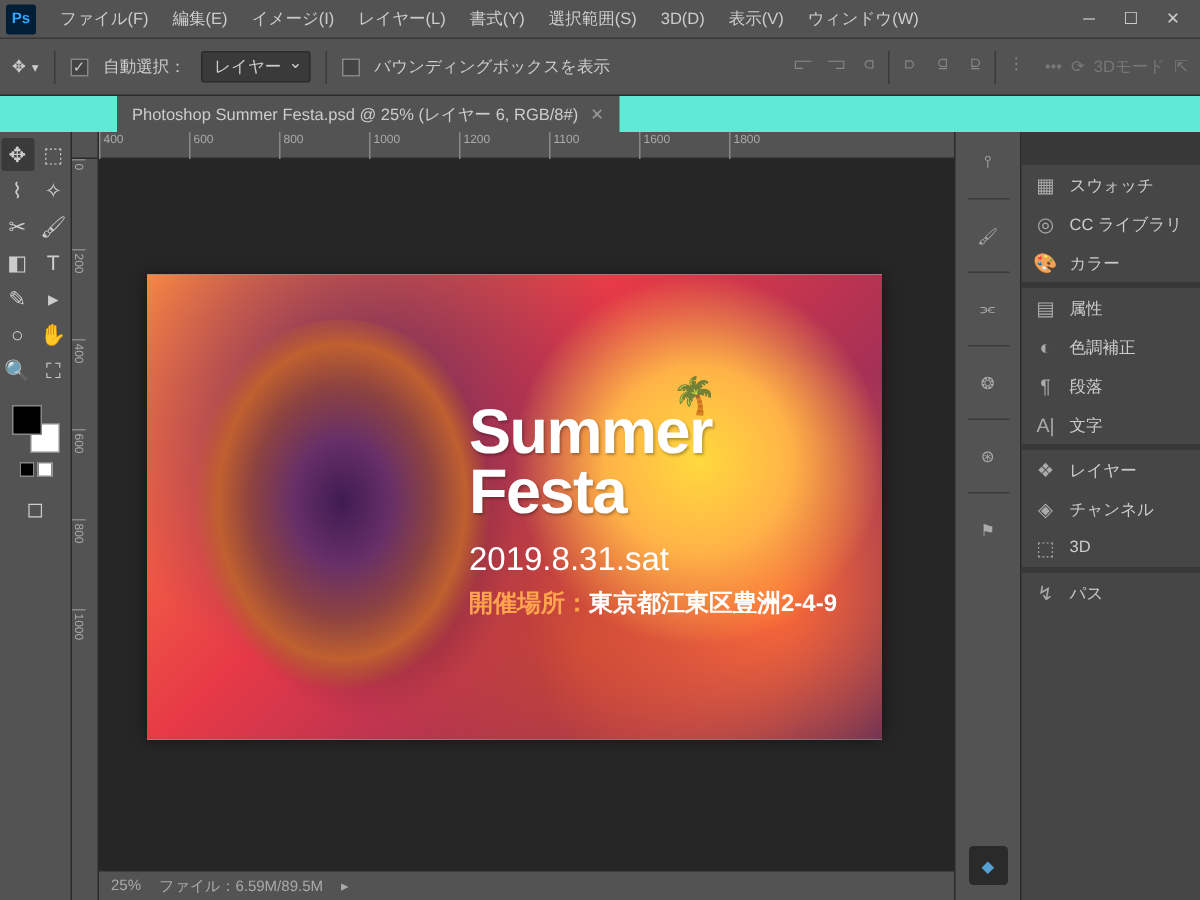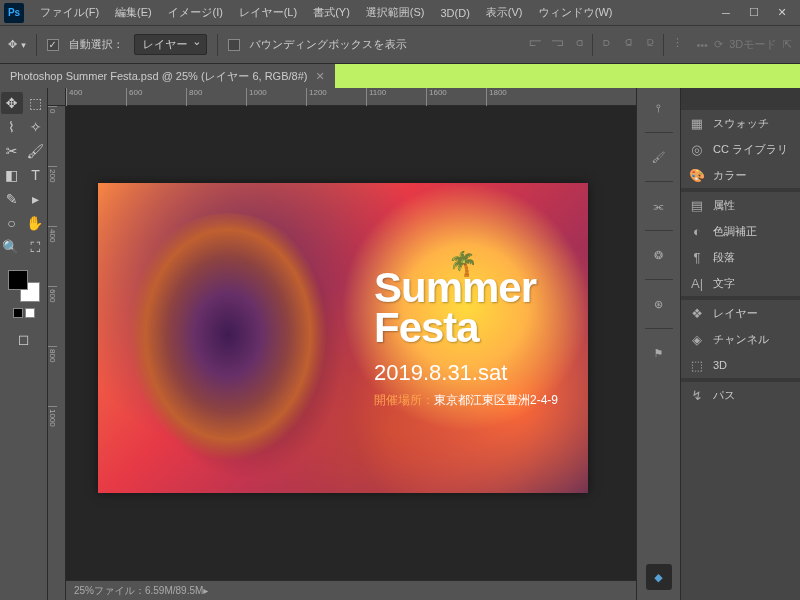--- a/index.html
+++ b/index.html
@@ -17,21 +17,21 @@
 .opt-sep { width: 1px; height: 22px; background: #3a3a3a; }
 .move-icon-box { display:flex; align-items:center; gap:4px; }
 .checkbox { width: 12px; height: 12px; border: 1px solid #888; background: #444; display: inline-flex; align-items: center; justify-content: center; }
 .checkbox.checked::after { content: "✓"; font-size: 10px; color: #ccc; }
 .dropdown { background: #3a3a3a; border: 1px solid #2a2a2a; padding: 2px 18px 2px 8px; position: relative; border-radius: 2px; }
 .dropdown::after { content: "⌄"; position: absolute; right: 4px; top: 0px; }
 .align-group { display: flex; gap: 4px; margin-left: auto; }
 .align-btn { width: 18px; height: 18px; color: #888; display:flex; align-items:center; justify-content:center; }
 
 
-.doctab-strip { height: 24px; background: #bef264; display: flex; align-items: center; }
+.doctab-strip { height: 24px; background: #5eead4; display: flex; align-items: center; padding-left: 78px; }
 .doctab { background: #535353; height: 24px; padding: 0 10px; display: flex; align-items: center; gap: 8px; font-size: 11px; color: #ccc; }
 .doctab .close { color: #999; }
 
 
 .main { display: flex; height: calc(600px - 26px - 38px - 24px); }
 
 
 .tools { width: 48px; background: #535353; border-right: 1px solid #2a2a2a; display: flex; flex-direction: column; align-items: center; padding-top: 4px; }
 .tools-grid { display: grid; grid-template-columns: 22px 22px; gap: 2px; }
 .tool { width: 22px; height: 22px; display: flex; align-items: center; justify-content: center; color: #ccc; font-size: 14px; border-radius: 2px; }
@@ -63,25 +63,25 @@
 .face { position: absolute; left: 20px; top: 30px; width: 220px; height: 270px; background:
   radial-gradient(ellipse 110px 140px at 50% 45%, #4a2c5a 0%, #6b3d6b 30%, #8b4d4b 55%, #b5653d 75%, transparent 90%);
   border-radius: 50% 50% 45% 45%;
   filter: contrast(1.2);
 }
 .art-text { position: absolute; right: 30px; top: 85px; color: #fff; font-weight: 900; text-align: left; }
 .art-title1 { font-size: 42px; line-height: 0.95; letter-spacing: -1px; text-shadow: 1px 1px 2px rgba(0,0,0,0.3); }
 .art-title2 { font-size: 42px; line-height: 0.95; letter-spacing: -1px; text-shadow: 1px 1px 2px rgba(0,0,0,0.3); }
 .palm { position: absolute; right: 80px; top: -18px; font-size: 24px; }
 .art-date { font-size: 22px; margin-top: 12px; font-weight: 400; }
-.art-loc { font-size: 12px; margin-top: 6px; font-weight: 400; }
+.art-loc { font-size: 16px; margin-top: 6px; font-weight: 700; }
 .art-loc-label { color: #ffa54d; }
 
 
-.statusbar { position: absolute; bottom: 0; left: 18px; right: 0; height: 20px; background: #535353; border-top: 1px solid #2a2a2a; display: flex; align-items: center; padding: 0 8px; font-size: 10px; color: #aaa; }
+.statusbar { position: absolute; bottom: 0; left: 18px; right: 0; height: 20px; background: #535353; border-top: 1px solid #2a2a2a; display: flex; align-items: center; padding: 0 8px; gap: 12px; font-size: 10px; color: #aaa; }
 
 
 .right-rail { width: 44px; background: #535353; border-left: 1px solid #2a2a2a; display: flex; flex-direction: column; align-items: center; padding-top: 6px; gap: 6px; }
 .rail-btn { width: 28px; height: 28px; display: flex; align-items: center; justify-content: center; color: #aaa; border-radius: 3px; }
 .rail-sep { width: 28px; height: 1px; background: #3a3a3a; margin: 4px 0; }
 .rail-cube { width: 26px; height: 26px; background: #2a2a2a; border-radius: 3px; display:flex; align-items:center; justify-content:center; margin-top: auto; margin-bottom: 10px; color:#56a0d3;}
 
 .panels { width: 120px; background: #464646; border-left: 1px solid #2a2a2a; display: flex; flex-direction: column; }
 .panel-header { height: 22px; background: #383838; }
 .panel-item { display: flex; align-items: center; gap: 8px; padding: 5px 8px; color: #ccc; }

